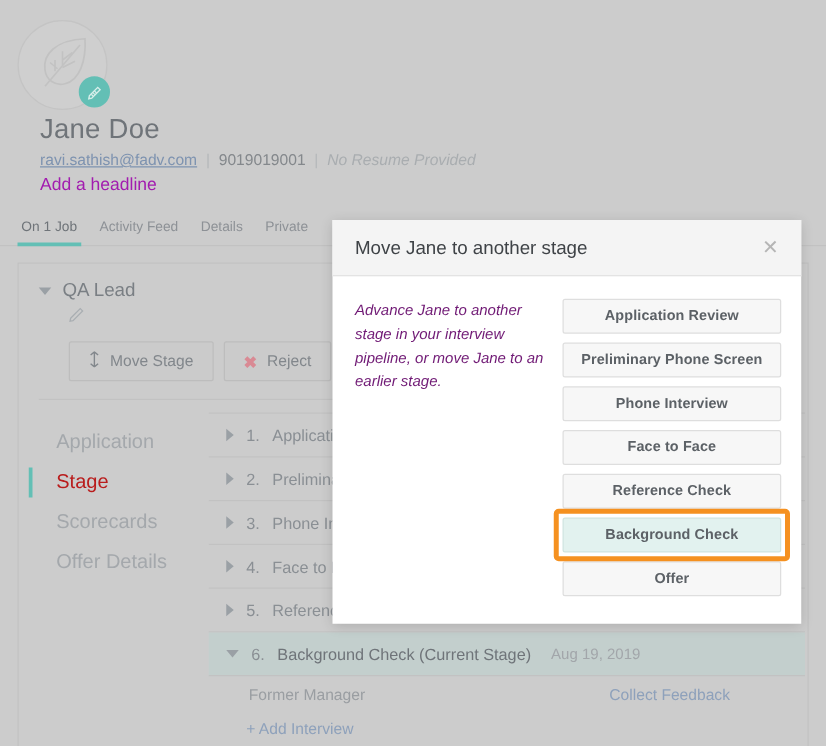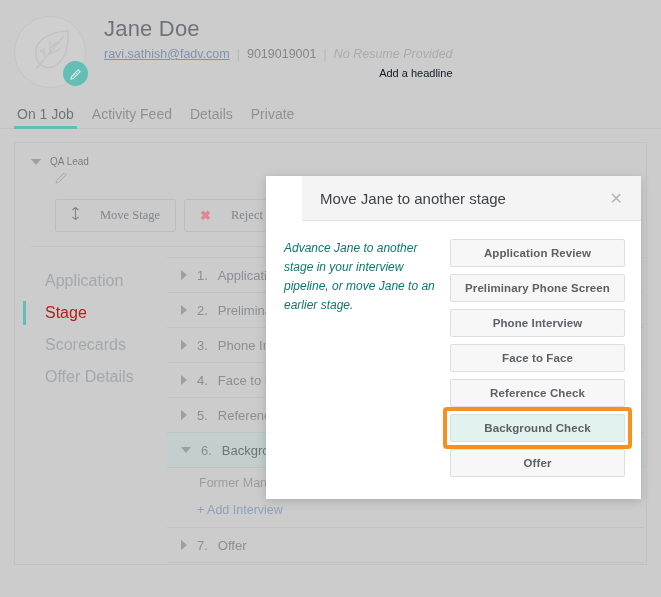--- a/index.html
+++ b/index.html
@@ -24,20 +24,21 @@
     inset: 0;
     background: #cccccc;
   }
 
   
   .profile-header {
     position: relative;
     padding: 14px 0 0 14px;
     display: flex;
     align-items: flex-start;
+    flex-direction: column;
   }
   .avatar-wrap {
     position: relative;
     width: 72px;
     height: 72px;
     flex: 0 0 72px;
     margin-top: 2px;
   }
   .avatar-circle {
     width: 72px;
@@ -92,37 +93,36 @@
   .meta-sep {
     color: #b5b8ba;
     margin: 0 7px;
   }
   .meta-phone { color: #84888c; margin-top: 20px; }
   .meta-noresume {
     color: #a9adb0;
     font-style: italic;
   }
   .profile-headline {
-    font-size: 11px;
-    color: #0f172a;
+    font-size: 14px;
+    color: #a21caf;
     line-height: 17px;
     cursor: pointer;
-    text-align: right;
   }
 
   
   .tabs {
     display: flex;
     align-items: flex-end;
     padding: 14px 0 0 8px;
     border-bottom: 1px solid #c2c2c2;
     height: 26px;
   }
   .tab {
-    font-size: 14px;
+    font-size: 11px;
     color: #8d9196;
     padding: 0 9px 7px 9px;
     cursor: pointer;
     position: relative;
     line-height: 14px;
   }
   .tab.active {
     color: #6f7479;
   }
   .tab.active::after {
@@ -160,21 +160,21 @@
     cursor: pointer;
   }
   .caret-right {
     width: 0; height: 0;
     border-top: 5px solid transparent;
     border-bottom: 5px solid transparent;
     border-left: 6px solid #9aa0a5;
     cursor: pointer;
   }
   .job-title {
-    font-size: 10px;
+    font-size: 15px;
     color: #7a7f84;
   }
   .job-credit {
     font-size: 12px;
     color: #9aa0a5;
     padding-left: 24px;
     display: flex;
     align-items: center;
     gap: 8px;
     margin-bottom: 12px;
@@ -188,24 +188,24 @@
     margin-right: 2px;
   }
   .ghost-btn {
     border: 1px solid #bdbdbd;
     background: #cbcbcb;
     color: #82878c;
     font-size: 12.5px;
     padding: 7px 15px;
     display: inline-flex;
     align-items: center;
-    gap: 20px;
+    gap: 8px;
     border-radius: 2px;
     cursor: pointer;
-    font-family: Liberation Serif, serif;
+    font-family: Liberation Sans, sans-serif;
   }
   .reject-x {
     color: #d98a94;
     font-size: 13px;
     font-weight: bold;
   }
 
   
   .job-body {
     display: flex;
@@ -292,21 +292,20 @@
     box-shadow: 0 2px 10px rgba(0,0,0,.16);
     z-index: 50;
   }
   .modal-header {
     background: #f4f4f4;
     border-bottom: 1px solid #e3e3e3;
     padding: 14px 16px 13px 18px;
     display: flex;
     align-items: center;
     justify-content: space-between;
-    margin-left: 36px;
   }
   .modal-title {
     font-size: 15px;
     color: #3f4347;
     font-weight: 400;
   }
   .modal-close {
     font-size: 16px;
     color: #b5b5b5;
     cursor: pointer;
@@ -315,21 +314,21 @@
   }
   .modal-body {
     display: flex;
     padding: 18px 16px 22px 18px;
     gap: 14px;
   }
   .modal-desc {
     flex: 0 0 152px;
     font-size: 12px;
     line-height: 19px;
-    color: #0f766e;
+    color: #701a75;
     font-style: italic;
   }
   .stage-btn-col {
     flex: 1;
     display: flex;
     flex-direction: column;
     gap: 7px;
     position: relative;
   }
   .stage-btn {

